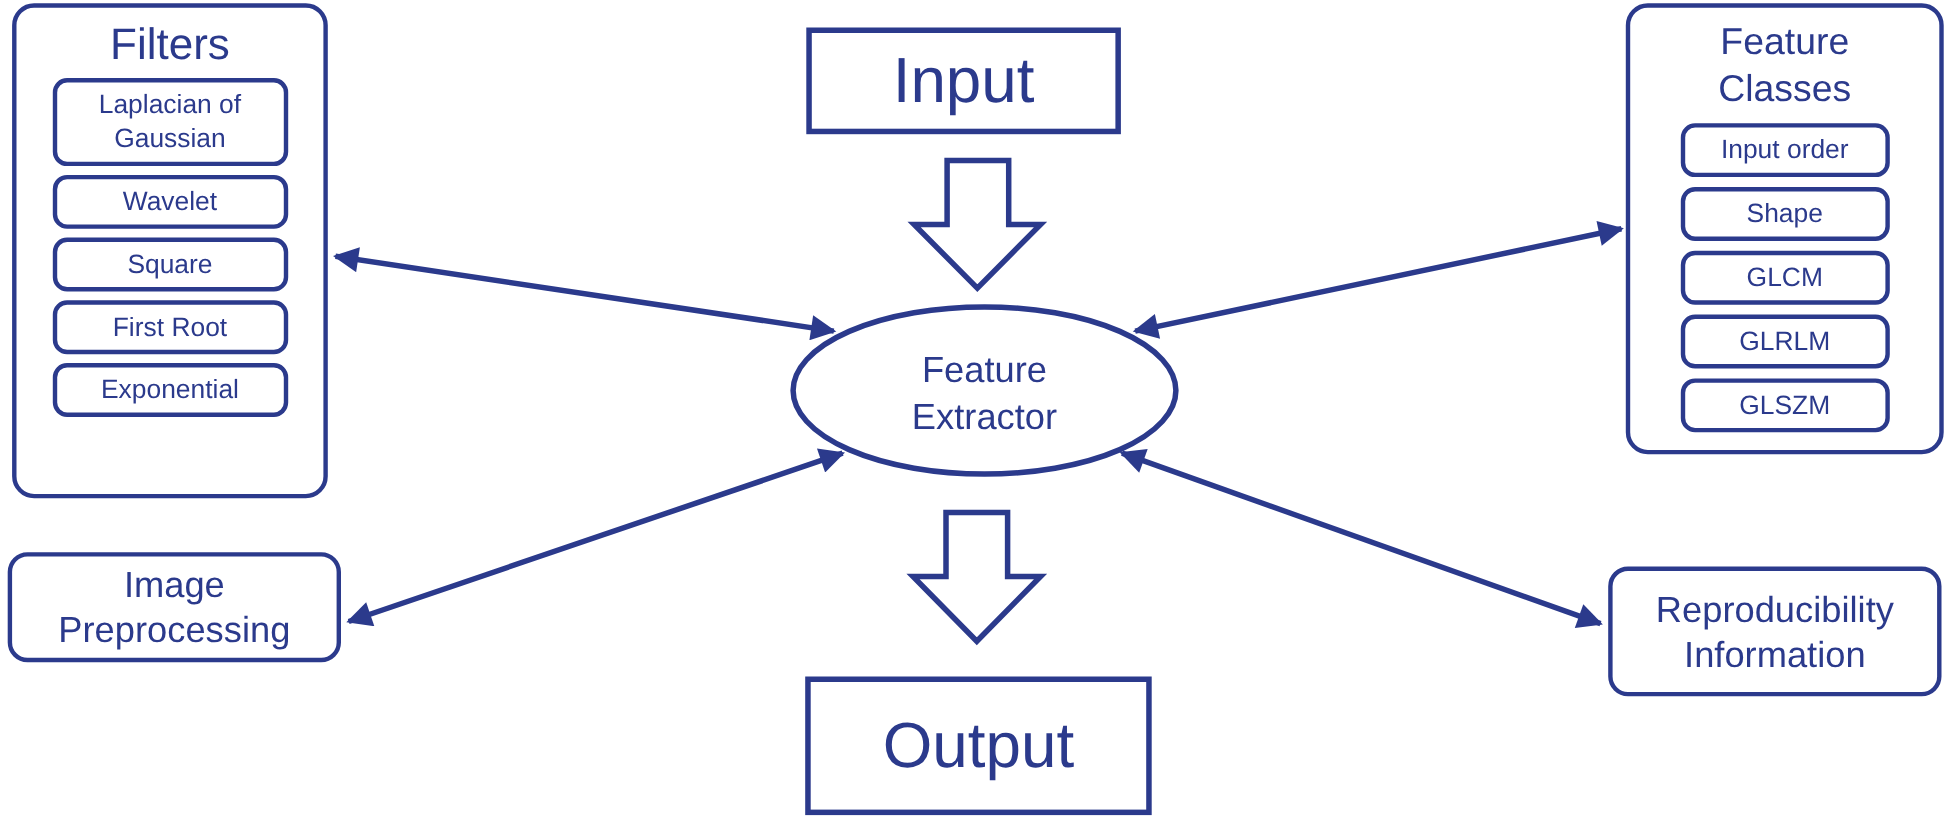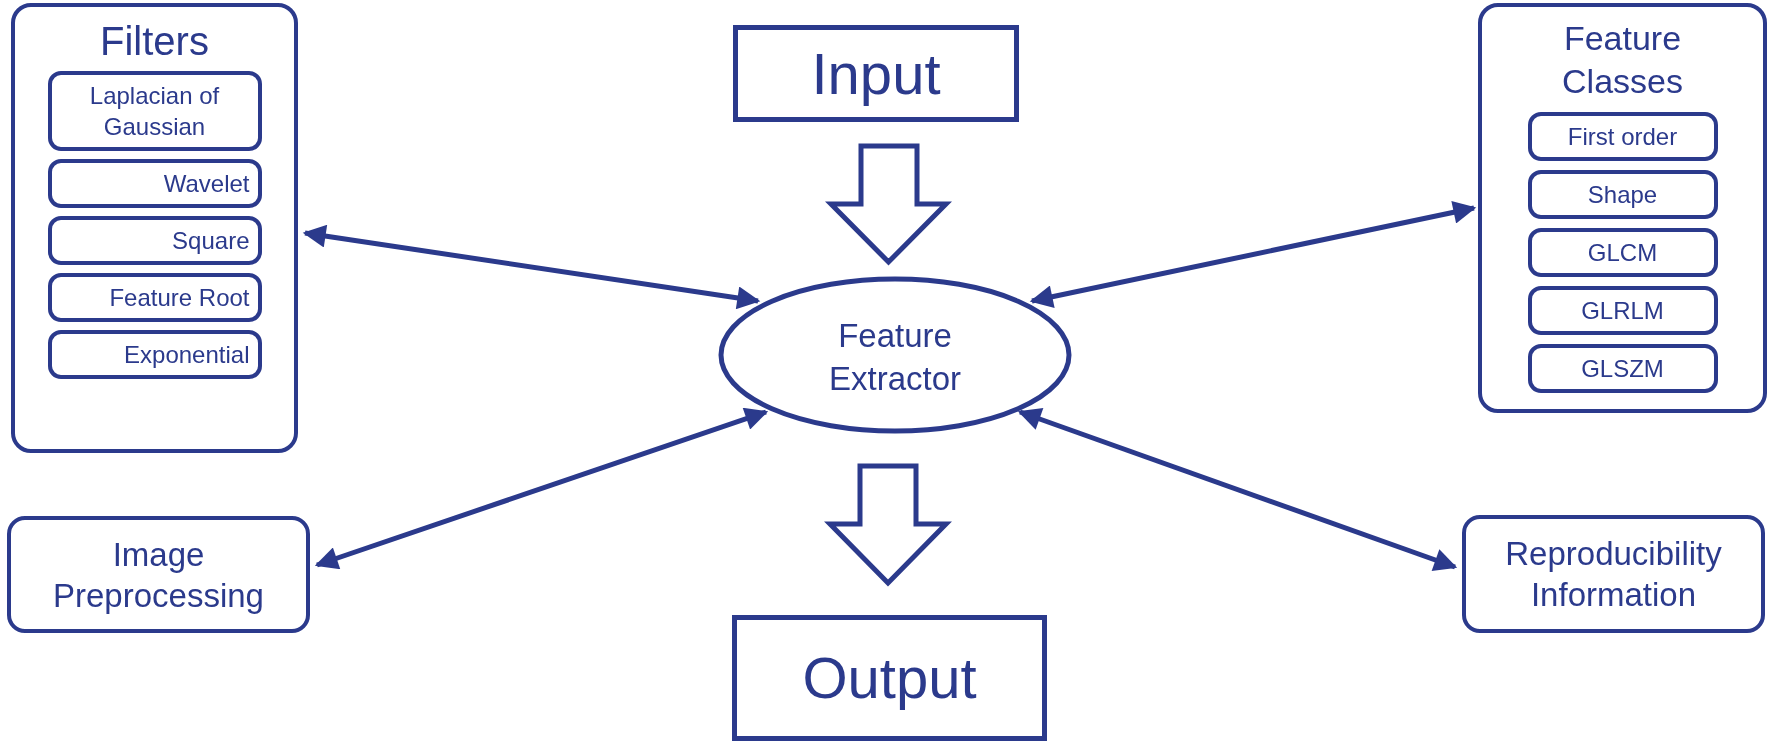--- a/index.html
+++ b/index.html
@@ -51,31 +51,31 @@
 
   .item-box {
     box-sizing: border-box;
     border: 4px solid var(--accent);
     border-radius: 13px;
     background: var(--bg);
     font-size: 24px; line-height: 31px;
     padding: 5px 8px;
     display: flex; align-items: center; justify-content: center; text-align: center;
   }
-  #filters-panel .item-box { width: 214px; min-height: 49px; justify-content: flex-end; }
+  #filters-panel .item-box { width: 214px; min-height: 49px; }
   #feature-classes-panel .item-box { width: 190px; min-height: 49px; }
 
   
   .round-box {
     border: 4px solid var(--accent);
     border-radius: 18px;
     font-size: 33px; line-height: 41px;
     background: var(--bg);
   }
-  #image-preprocessing-box { left: 7px; top: 516px; width: 303px; height: 117px; }
+  #image-preprocessing-box { left: 7px; top: 502px; width: 303px; height: 100px; }
   #reproducibility-box { left: 1462px; top: 515px; width: 303px; height: 118px; }
   #image-preprocessing-box .wrap, #reproducibility-box .wrap { width: 240px; }
 
   
   #feature-extractor-label {
     left: 795px; top: 314px; width: 200px;
     font-size: 33px; line-height: 43px;
   }
 </style>
 </head>
@@ -118,33 +118,33 @@
       <div class="item-box">
         <span>Laplacian of Gaussian</span>
       </div>
       <div class="item-box">
         <span>Wavelet</span>
       </div>
       <div class="item-box">
         <span>Square</span>
       </div>
       <div class="item-box">
-        <span>Feature Root</span>
+        <span>First Root</span>
       </div>
       <div class="item-box">
         <span>Exponential</span>
       </div>
     </div>
   </div>
 
   <div class="group-panel" id="feature-classes-panel">
     <h2 class="panel-title" id="feature-classes-title">Feature Classes</h2>
     <div class="item-list">
       <div class="item-box">
-        <span>First order</span>
+        <span>Input order</span>
       </div>
       <div class="item-box">
         <span>Shape</span>
       </div>
       <div class="item-box">
         <span>GLCM</span>
       </div>
       <div class="item-box">
         <span>GLRLM</span>
       </div>

